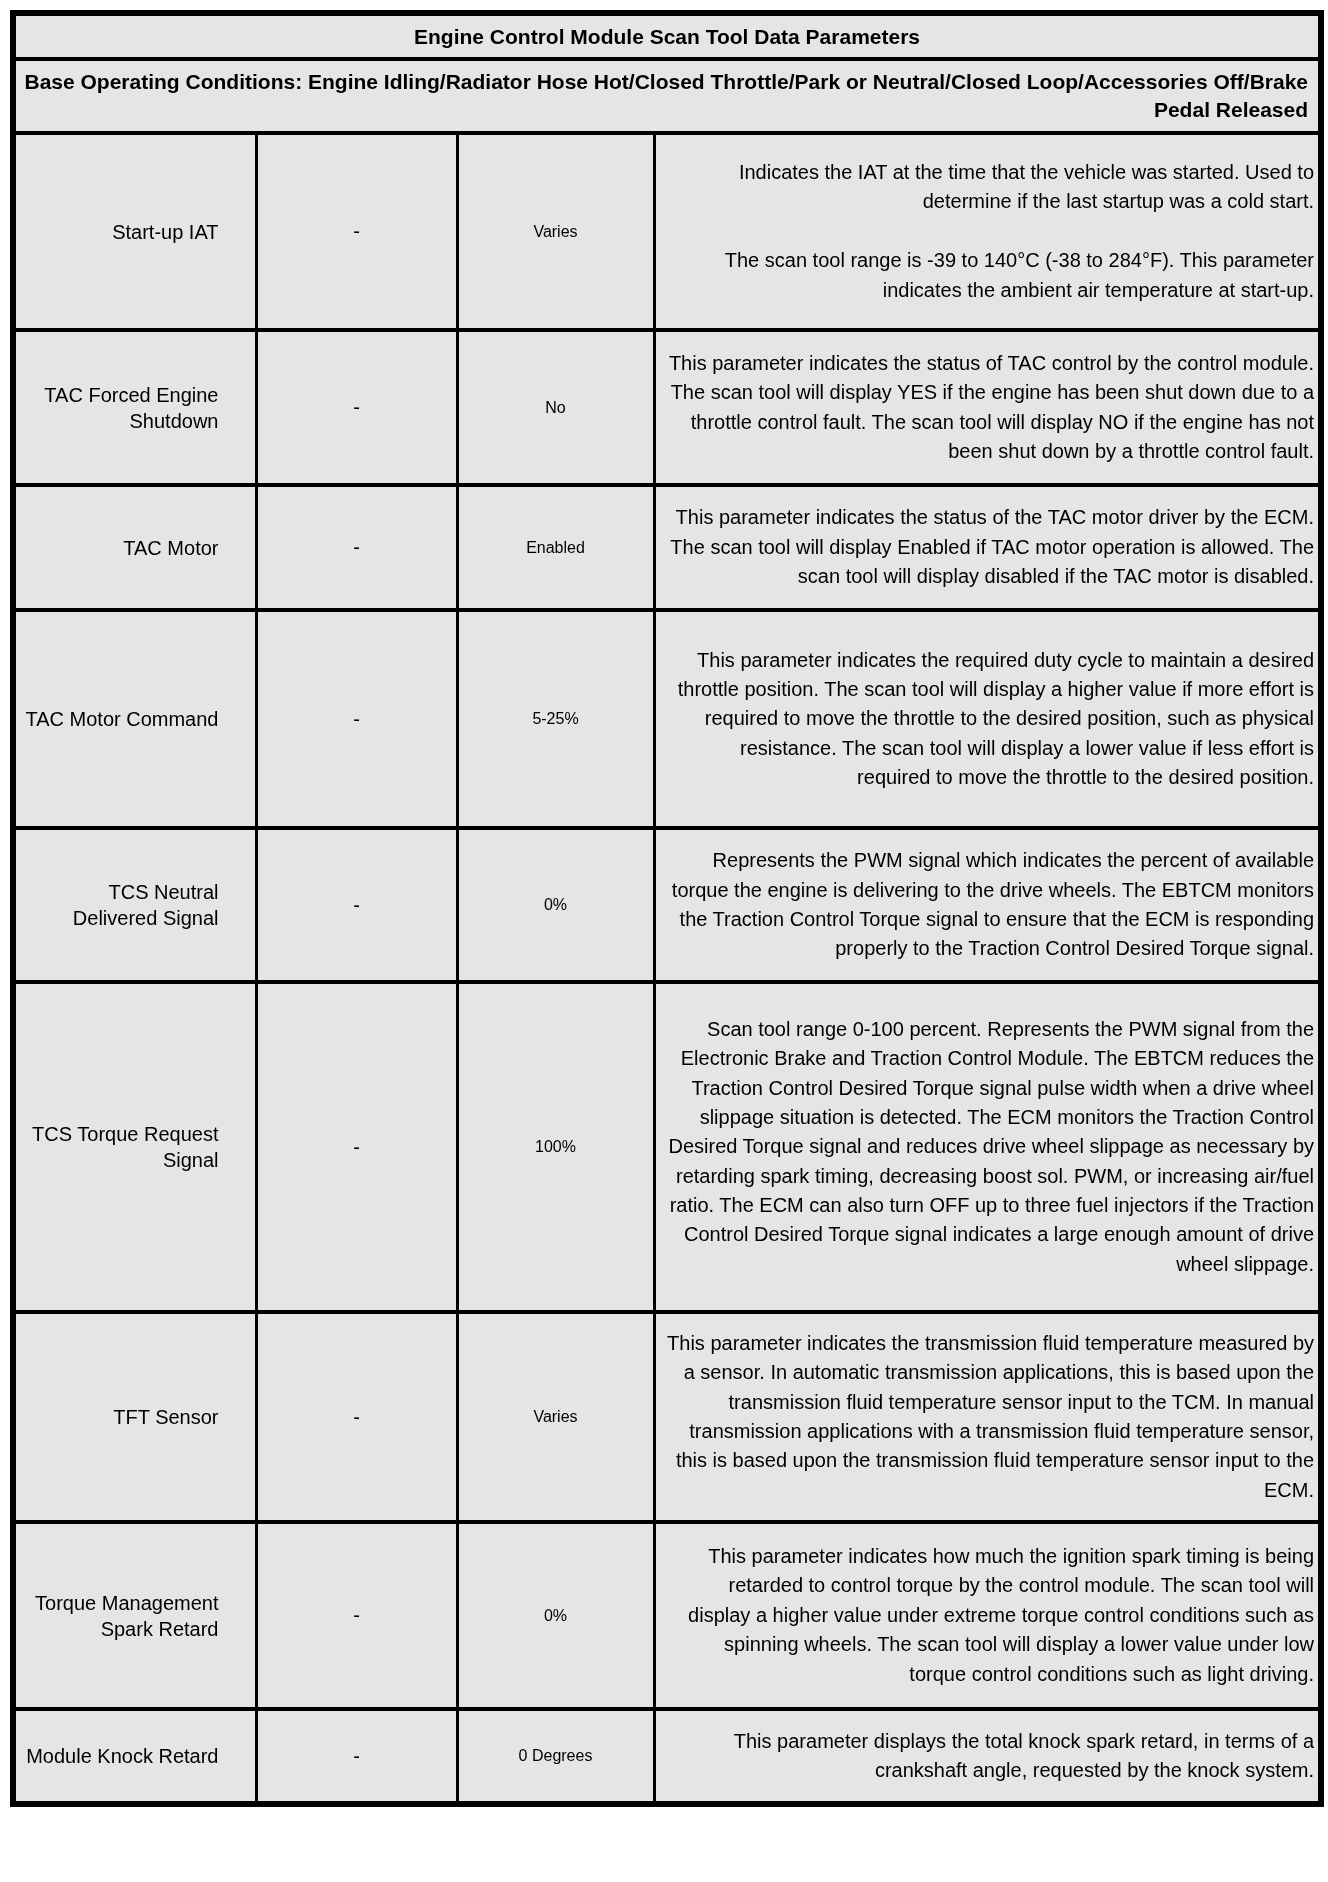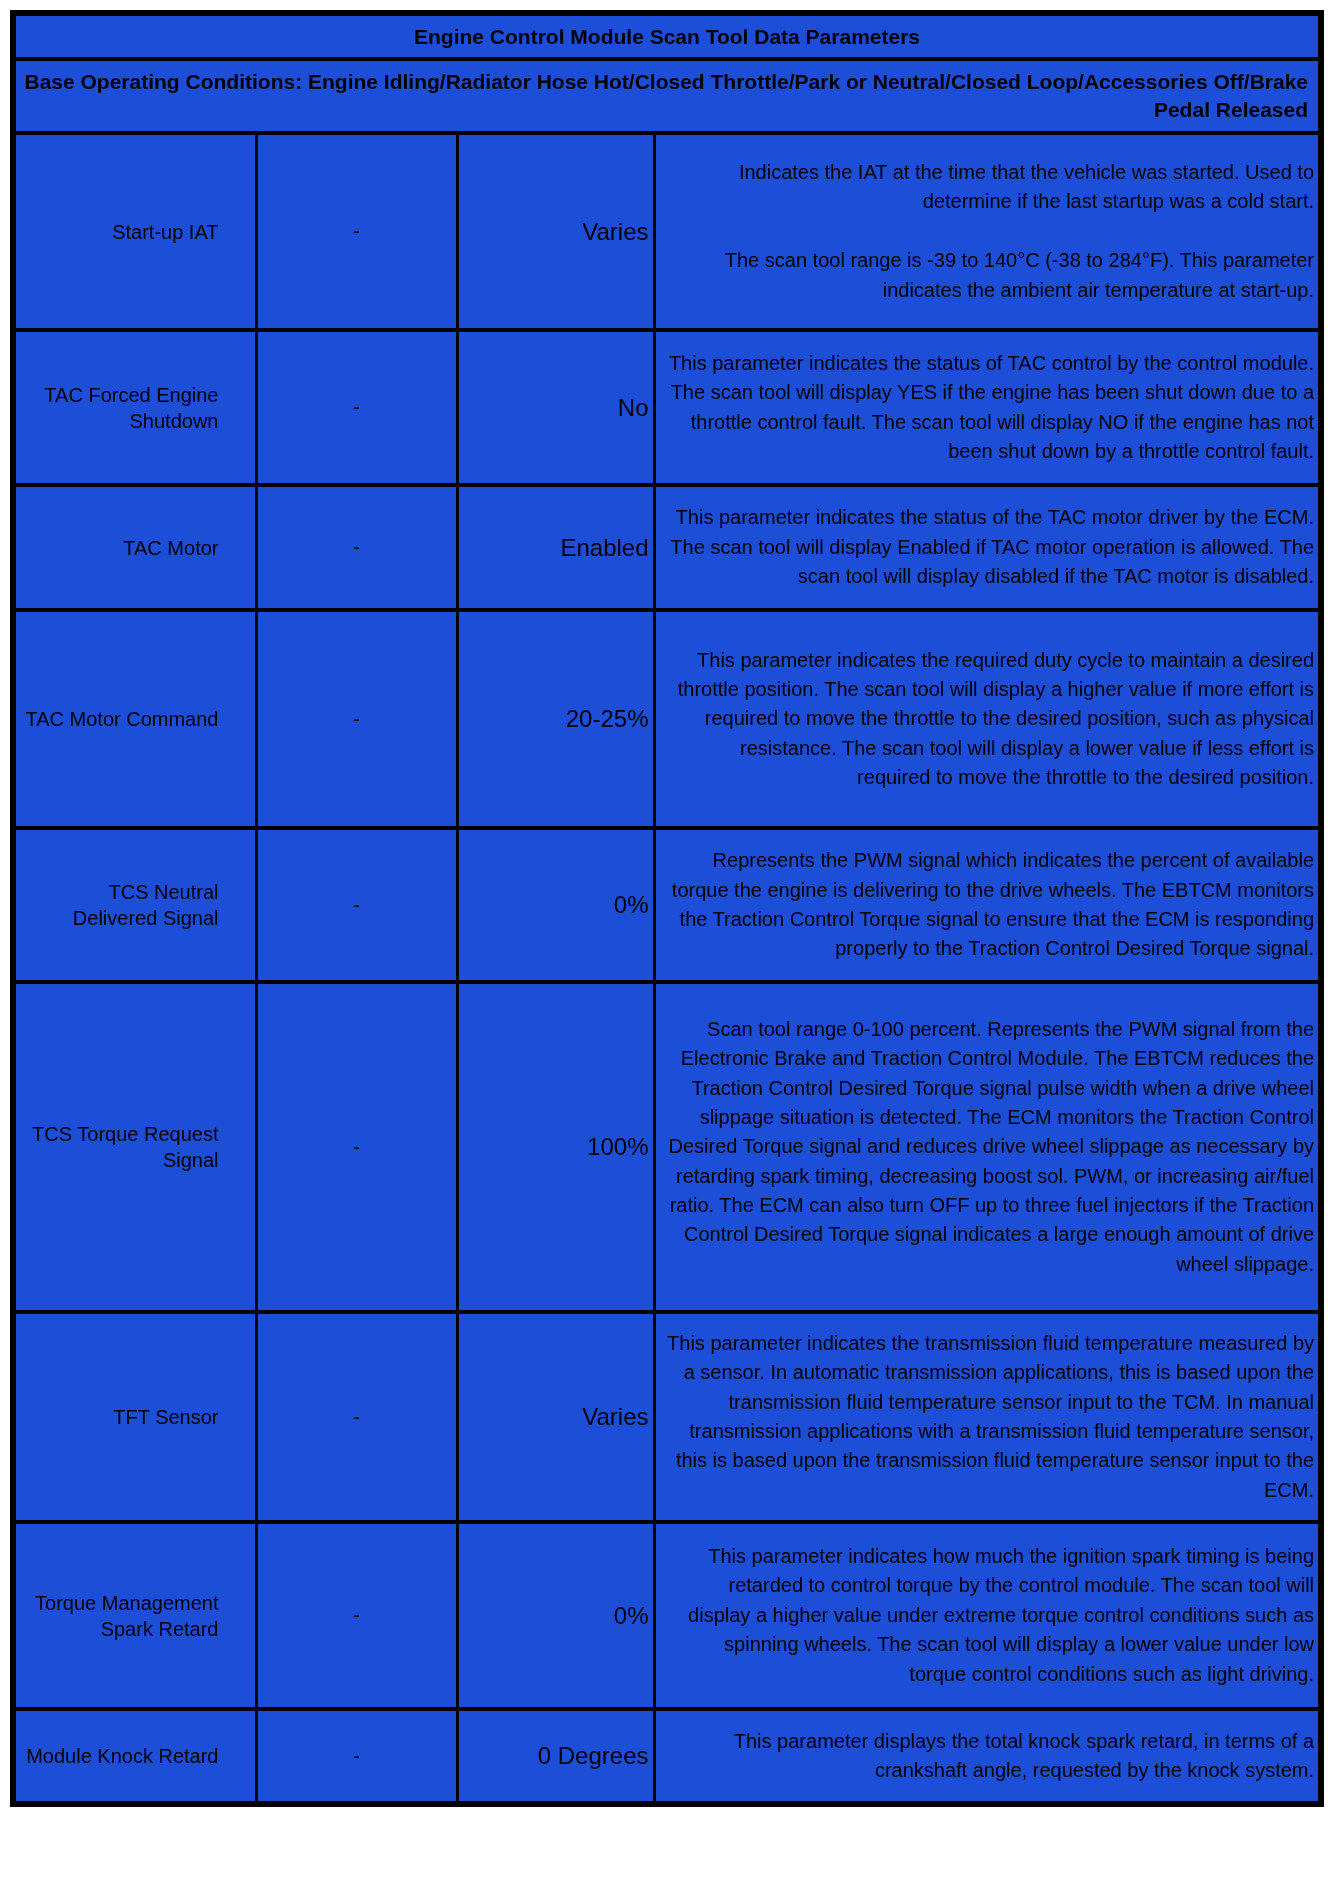--- a/index.html
+++ b/index.html
@@ -12,21 +12,21 @@
   .page {
     width: 1328px;
     box-sizing: border-box;
     padding: 10px 10px 14px 10px;
     background: #ffffff;
   }
   table.scan-table {
     border-collapse: collapse;
     table-layout: fixed;
     width: 1308px;
-    background: #1d4ed8;
+    background: #e5e5e5;
     border: 6px solid #000000;
   }
   table.scan-table td, table.scan-table th {
     border: 3px solid #000000;
     border-top-width: 4px;
     border-bottom-width: 4px;
     box-sizing: border-box;
     overflow: hidden;
     vertical-align: middle;
   }
@@ -71,22 +71,22 @@
     line-height: 1.3;
     text-align: right;
     padding: 4px 36px 4px 7px;
   }
   td.state {
     font-size: 20px;
     text-align: center;
     padding: 2px;
   }
   td.value {
-    font-size: 24px;
-    text-align: right;
+    font-size: 16px;
+    text-align: center;
     padding: 2px 4px;
   }
   td.desc {
     font-size: 20px;
     line-height: 1.47;
     text-align: right;
     vertical-align: middle;
     white-space: pre-line;
     padding: 4px 4px 4px 8px;
   }
@@ -132,21 +132,21 @@
     <tr class="r2">
       <td class="param">TAC Motor</td>
       <td class="state">-</td>
       <td class="value">Enabled</td>
       <td class="desc">This parameter indicates the status of the TAC motor driver by the ECM. The scan tool will display Enabled if TAC motor operation is allowed. The scan tool will display disabled if the TAC motor is disabled.</td>
     </tr>
 
     <tr class="r3">
       <td class="param">TAC Motor Command</td>
       <td class="state">-</td>
-      <td class="value">20-25%</td>
+      <td class="value">5-25%</td>
       <td class="desc">This parameter indicates the required duty cycle to maintain a desired throttle position. The scan tool will display a higher value if more effort is required to move the throttle to the desired position, such as physical resistance. The scan tool will display a lower value if less effort is required to move the throttle to the desired position.</td>
     </tr>
 
     <tr class="r4">
       <td class="param">TCS Neutral Delivered Signal</td>
       <td class="state">-</td>
       <td class="value">0%</td>
       <td class="desc">Represents the PWM signal which indicates the percent of available torque the engine is delivering to the drive wheels. The EBTCM monitors the Traction Control Torque signal to ensure that the ECM is responding properly to the Traction Control Desired Torque signal.</td>
     </tr>
 

